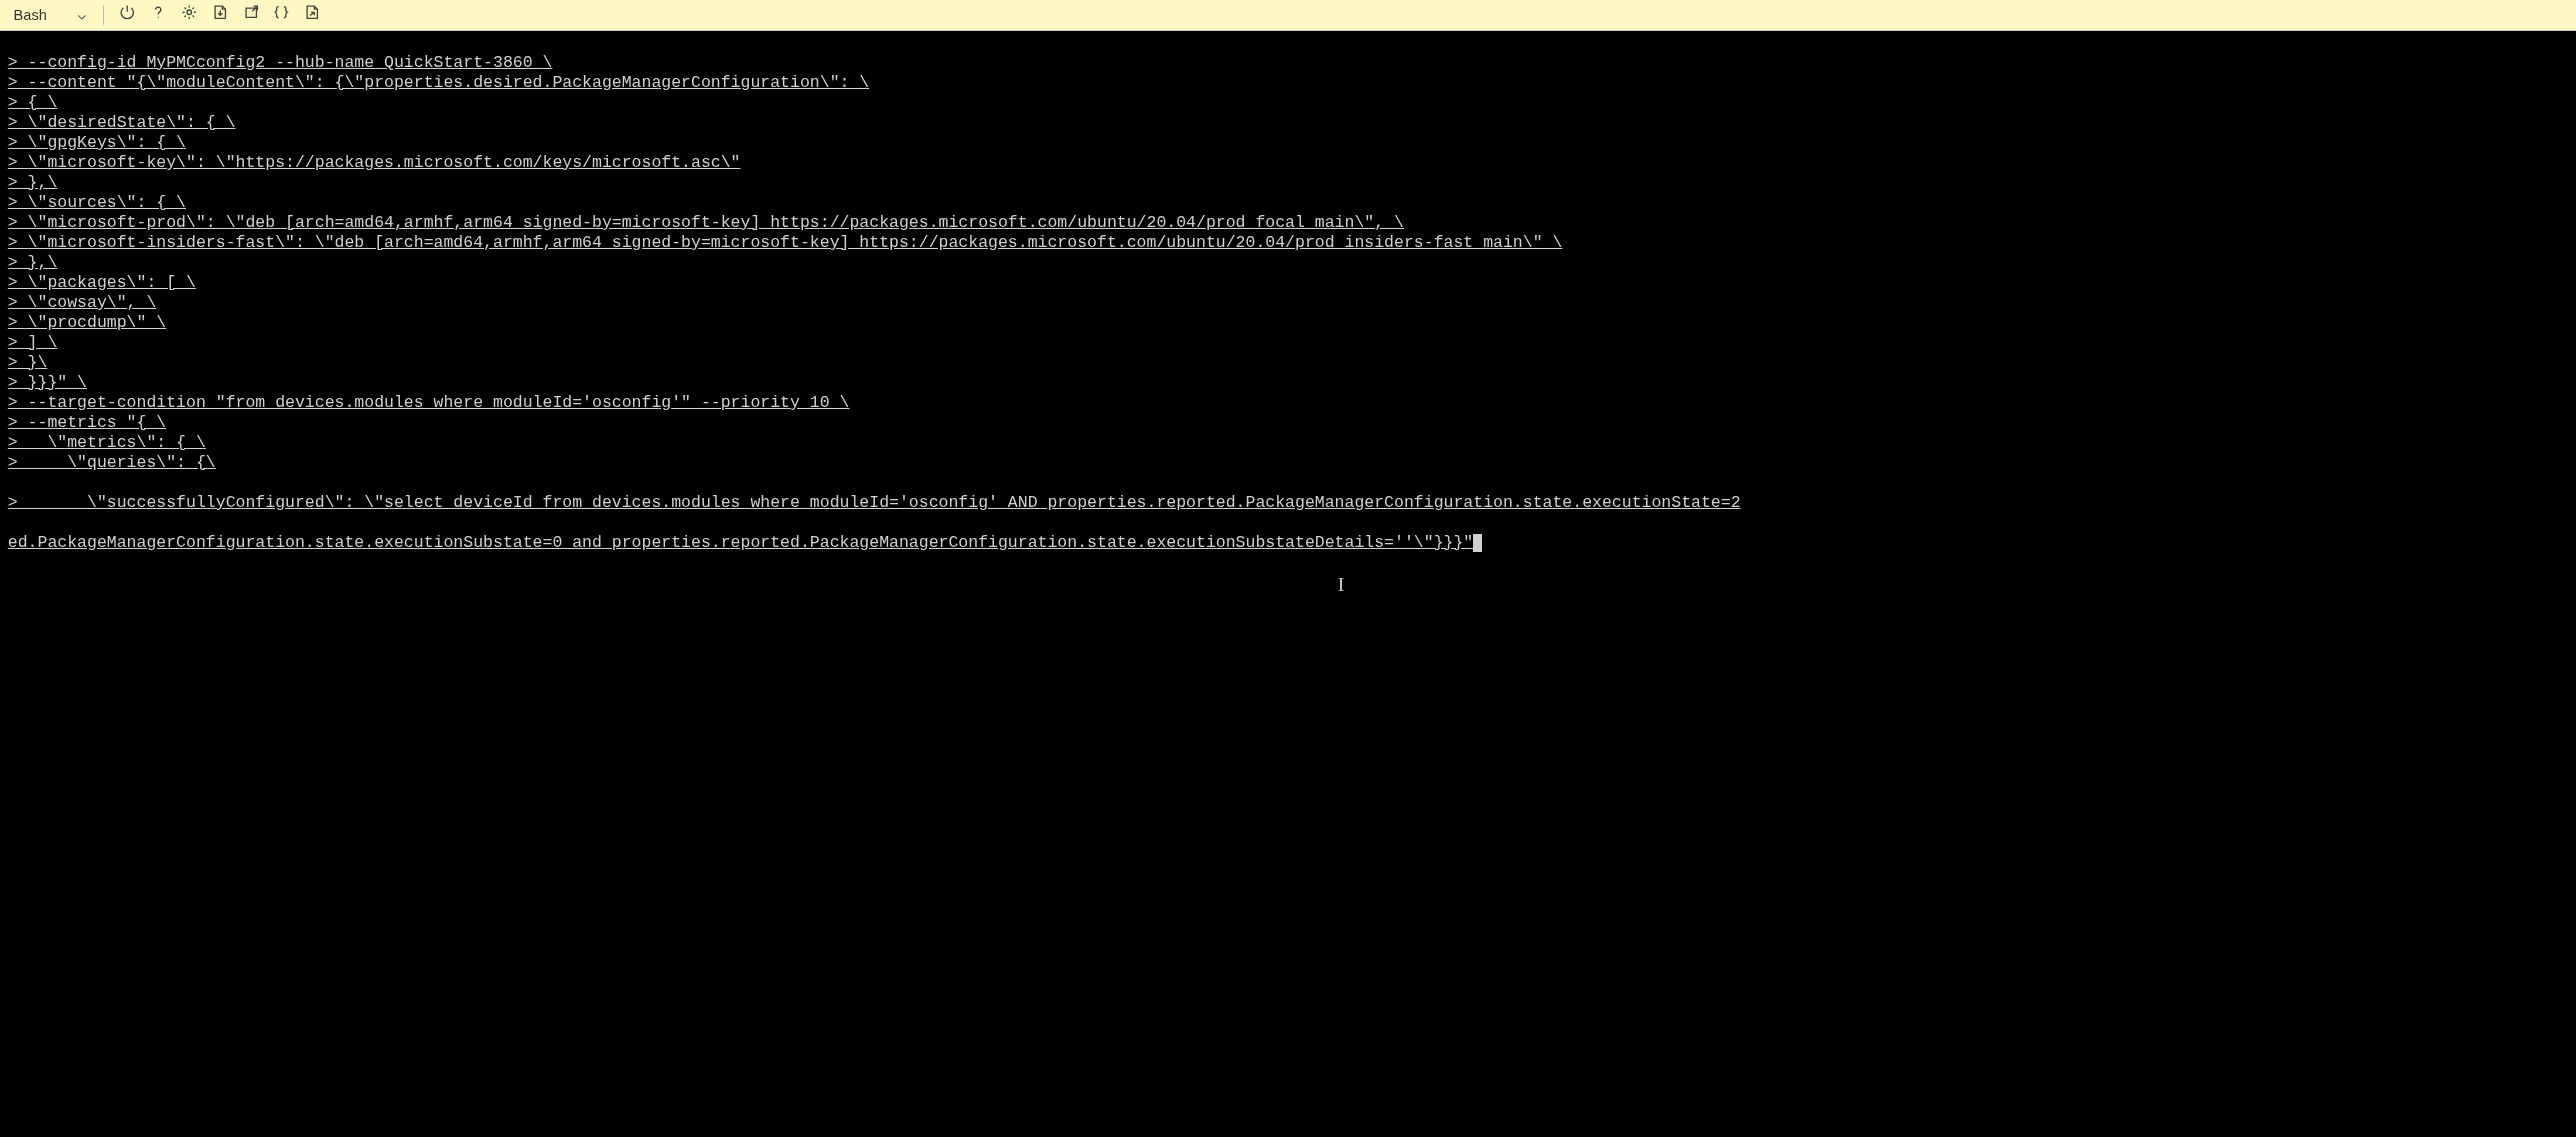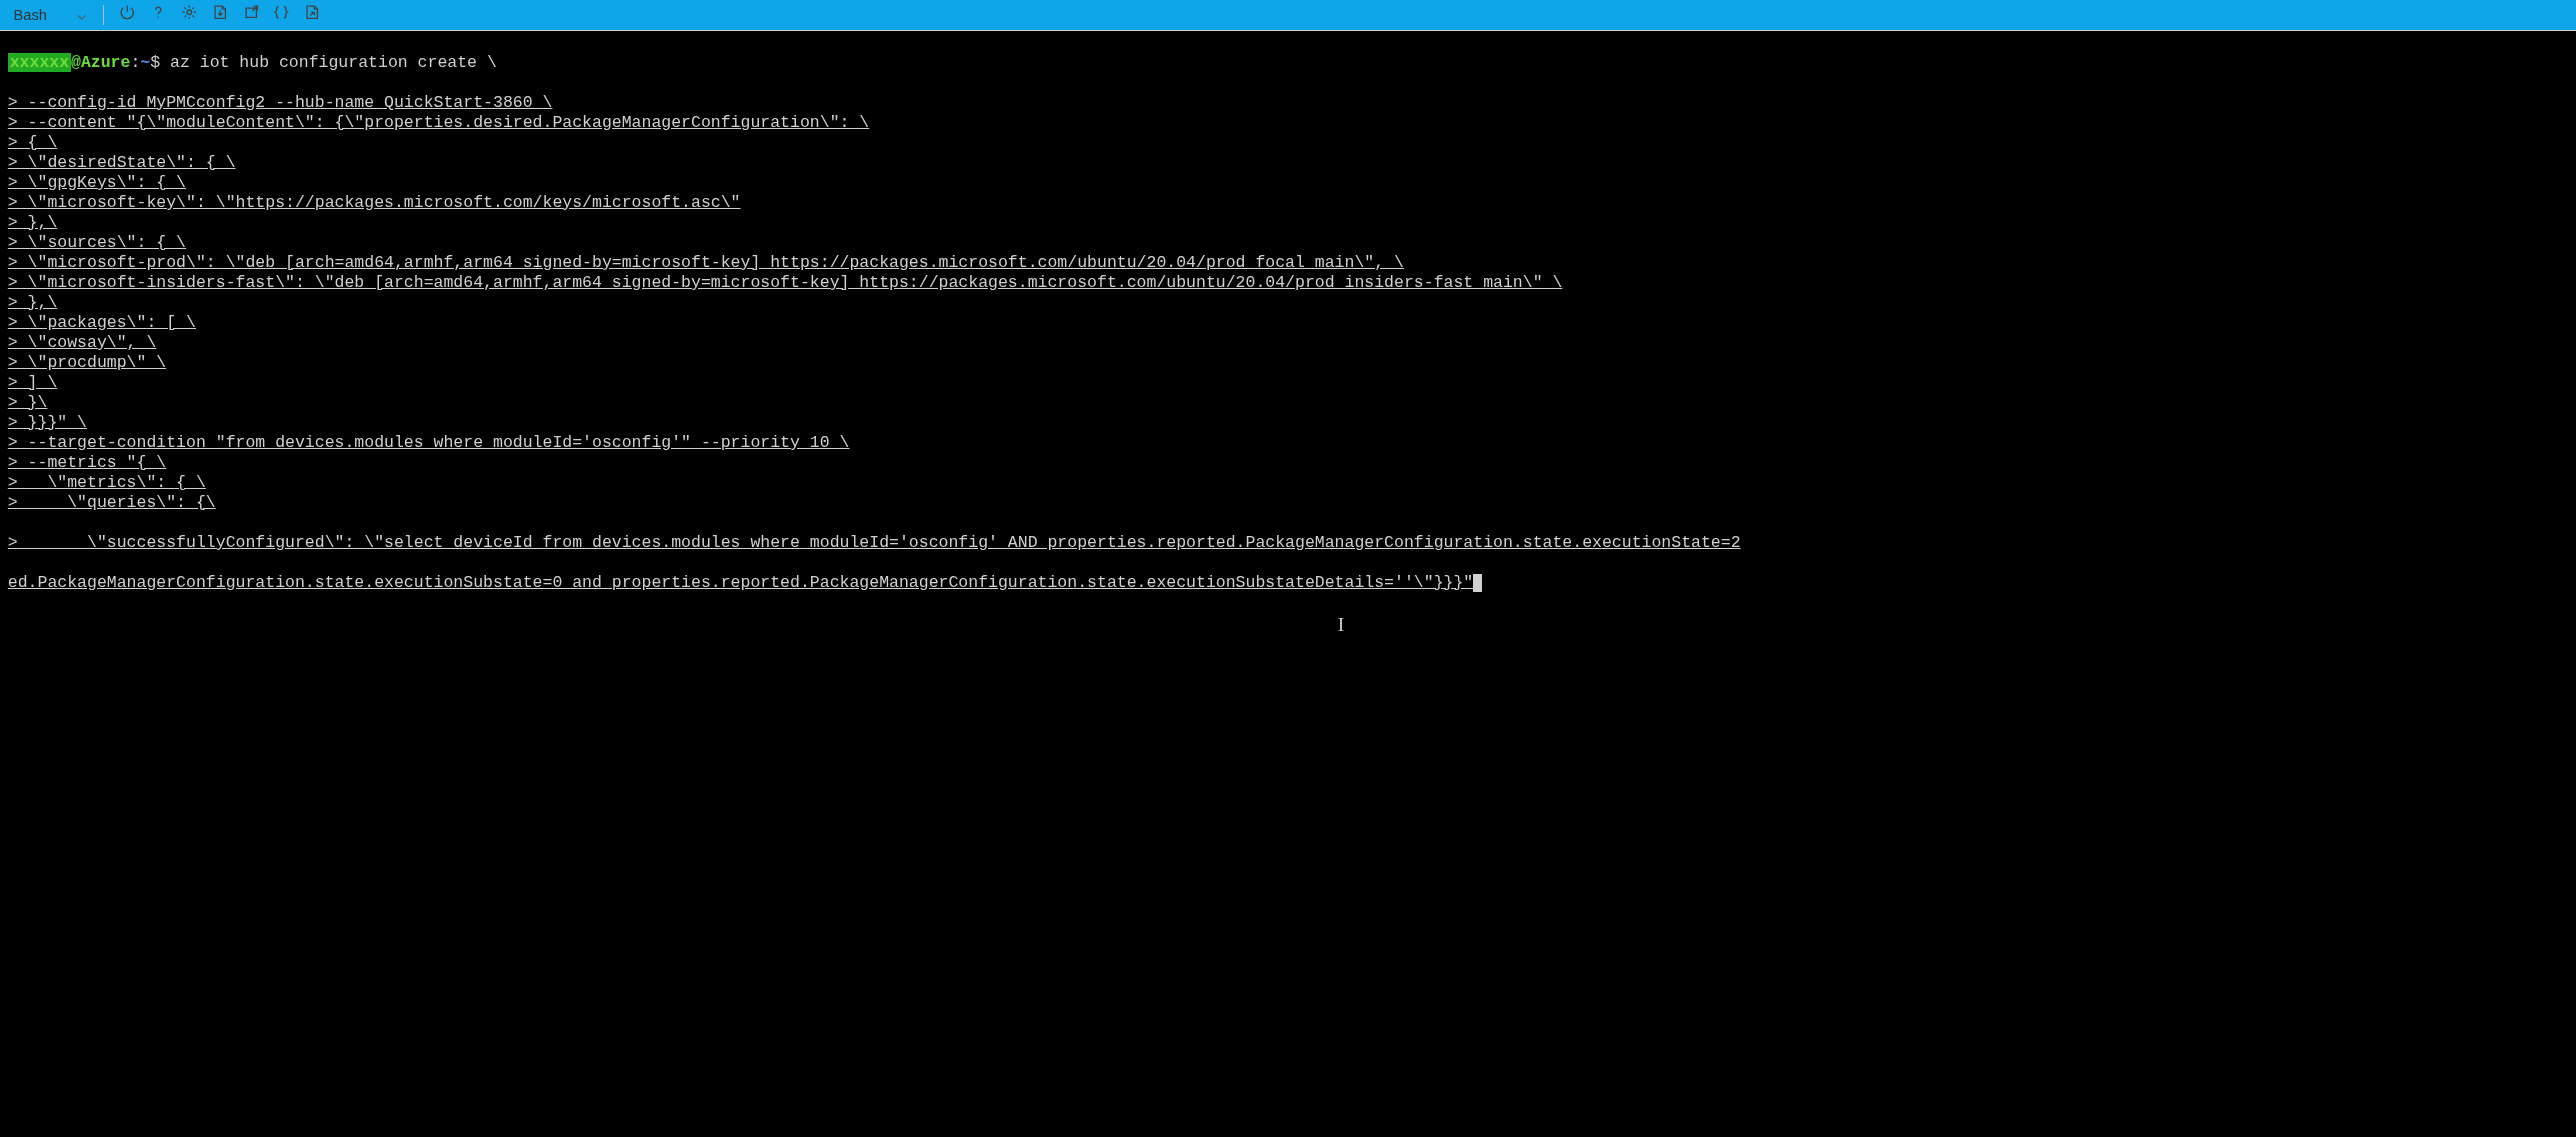--- a/index.html
+++ b/index.html
@@ -5,21 +5,21 @@
   * { box-sizing: border-box; margin: 0; padding: 0; }
   html, body { width: 100%; height: 100%; }
   body {
     font-family: "Consolas", "Menlo", "Courier New", monospace;
     background: #000;
     color: #ccc;
     overflow: hidden;
   }
   .toolbar {
     height: 31px;
-    background: #0ea5e9;
+    background: #fef9c3;
     border-bottom: 1px solid #ccc;
     display: flex;
     align-items: center;
     padding: 0 5.8px;
     gap: 3.9px;
   }
   .shell-select {
     display: flex;
     align-items: center;
     gap: 29px;
@@ -145,21 +145,20 @@
           <path d="M10 2v3h3"></path>
           <path d="M6 11l4-3"></path>
           <path d="M10 8v3"></path>
           <path d="M10 8H7"></path>
         </svg>
     </span>
   </div>
 </div>
 
 <div class="terminal">
-<div><span class="prompt-user">xxxxxx</span><span class="prompt-host">@</span><span class="prompt-host">Azure</span><span class="prompt-sym">:</span><span class="prompt-path">~</span><span class="prompt-sym">$</span><span class="cmd"> az iot hub configuration create \</span></div>
 <div id="cont-lines"><div><span class="cont">&gt; --config-id MyPMCconfig2 --hub-name QuickStart-3860 \</span></div><div><span class="cont">&gt; --content "{\"moduleContent\": {\"properties.desired.PackageManagerConfiguration\": \</span></div><div><span class="cont">&gt; { \</span></div><div><span class="cont">&gt; \"desiredState\": { \</span></div><div><span class="cont">&gt; \"gpgKeys\": { \</span></div><div><span class="cont">&gt; \"microsoft-key\": \"https://packages.microsoft.com/keys/microsoft.asc\"</span></div><div><span class="cont">&gt; },\</span></div><div><span class="cont">&gt; \"sources\": { \</span></div><div><span class="cont">&gt; \"microsoft-prod\": \"deb [arch=amd64,armhf,arm64 signed-by=microsoft-key] https://packages.microsoft.com/ubuntu/20.04/prod focal main\", \</span></div><div><span class="cont">&gt; \"microsoft-insiders-fast\": \"deb [arch=amd64,armhf,arm64 signed-by=microsoft-key] https://packages.microsoft.com/ubuntu/20.04/prod insiders-fast main\" \</span></div><div><span class="cont">&gt; },\</span></div><div><span class="cont">&gt; \"packages\": [ \</span></div><div><span class="cont">&gt; \"cowsay\", \</span></div><div><span class="cont">&gt; \"procdump\" \</span></div><div><span class="cont">&gt; ] \</span></div><div><span class="cont">&gt; }\</span></div><div><span class="cont">&gt; }}}" \</span></div><div><span class="cont">&gt; --target-condition "from devices.modules where moduleId='osconfig'" --priority 10 \</span></div><div><span class="cont">&gt; --metrics "{ \</span></div><div><span class="cont">&gt;   \"metrics\": { \</span></div><div><span class="cont">&gt;     \"queries\": {\</span></div></div>
 <div><span class="cont">&gt;       \"successfullyConfigured\": \"select deviceId from devices.modules where moduleId='osconfig' AND properties.reported.PackageManagerConfiguration.state.executionState=2</span></div>
 <div><span class="cont">ed.PackageManagerConfiguration.state.executionSubstate=0 and properties.reported.PackageManagerConfiguration.state.executionSubstateDetails=''\"}}}"</span><span class="cursor"></span></div>
 <div style="position:relative; height:19.4px;">
   <span style="position:absolute; left:1330px; top:1.9px; font-family:serif; font-size:19.4px; color:#d0d0d0;">I</span>
 </div>
 </div>
 
 
 </body></html>

